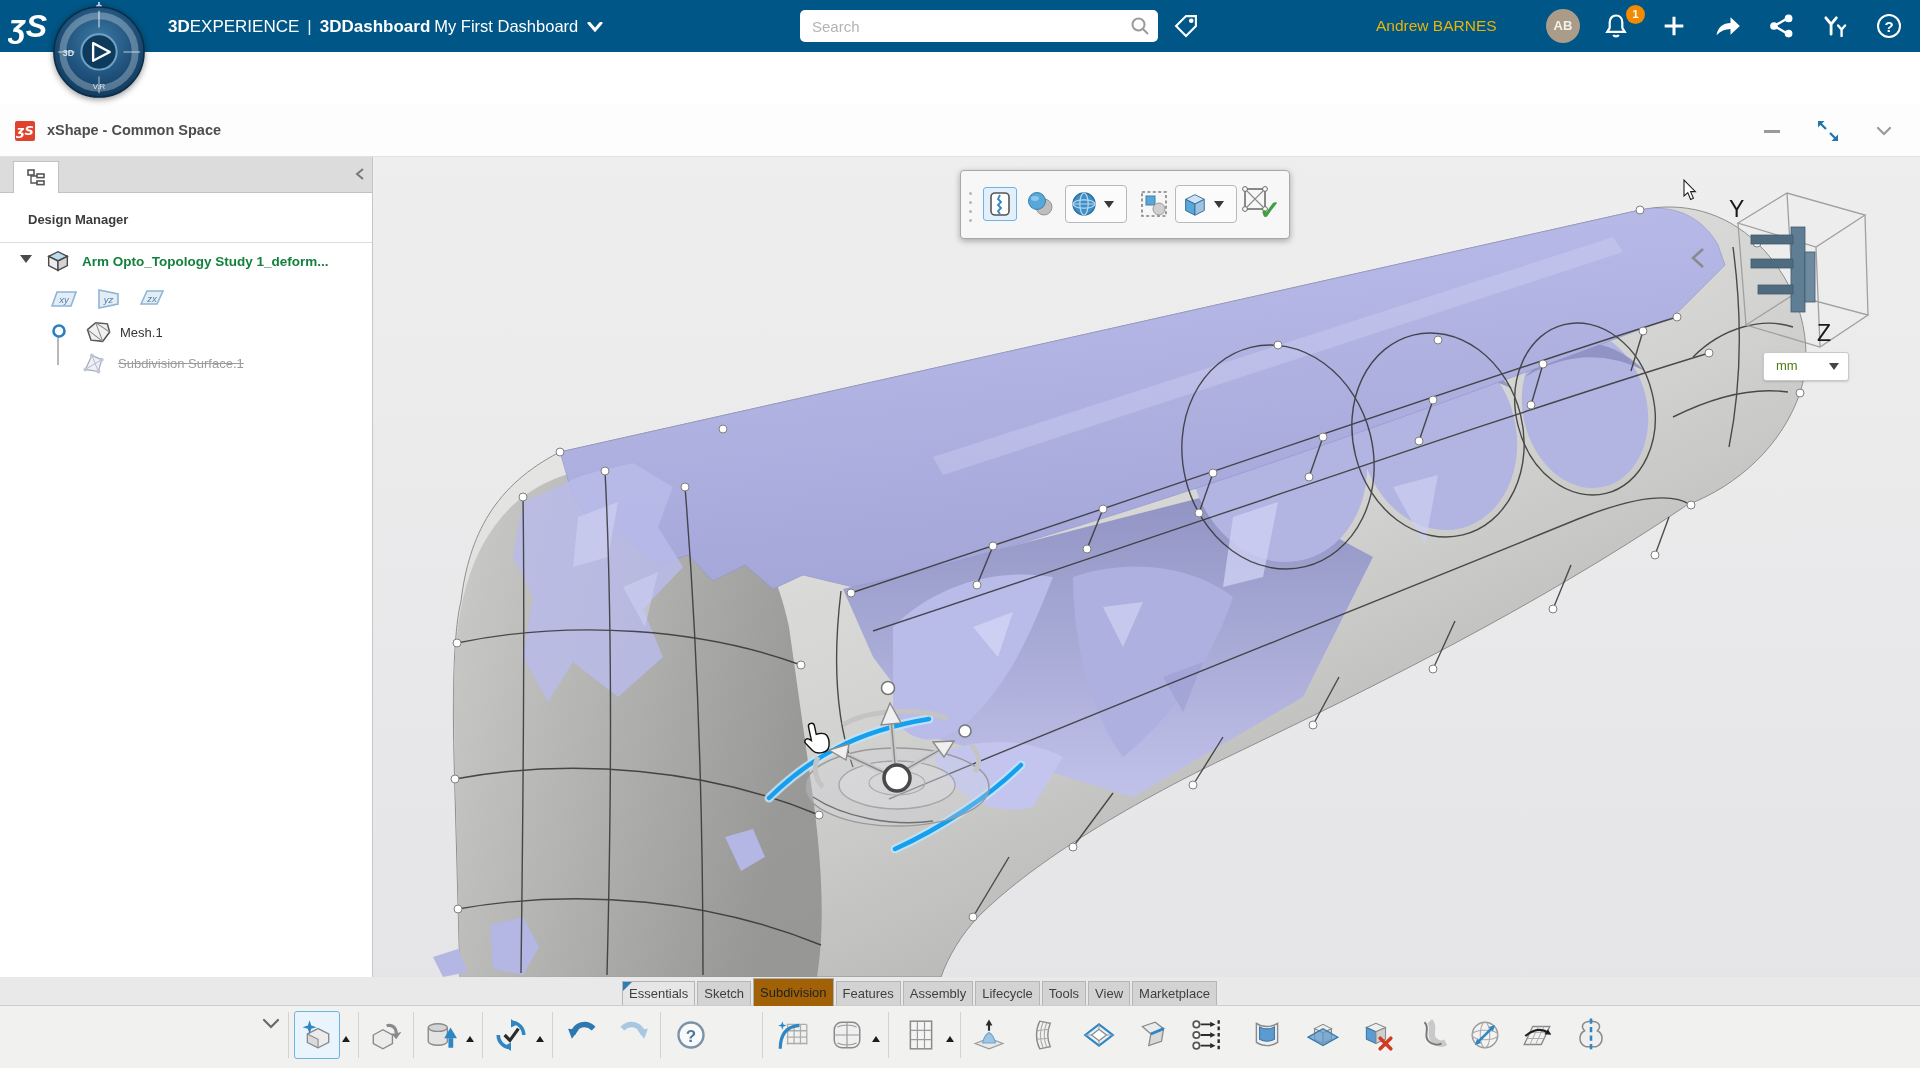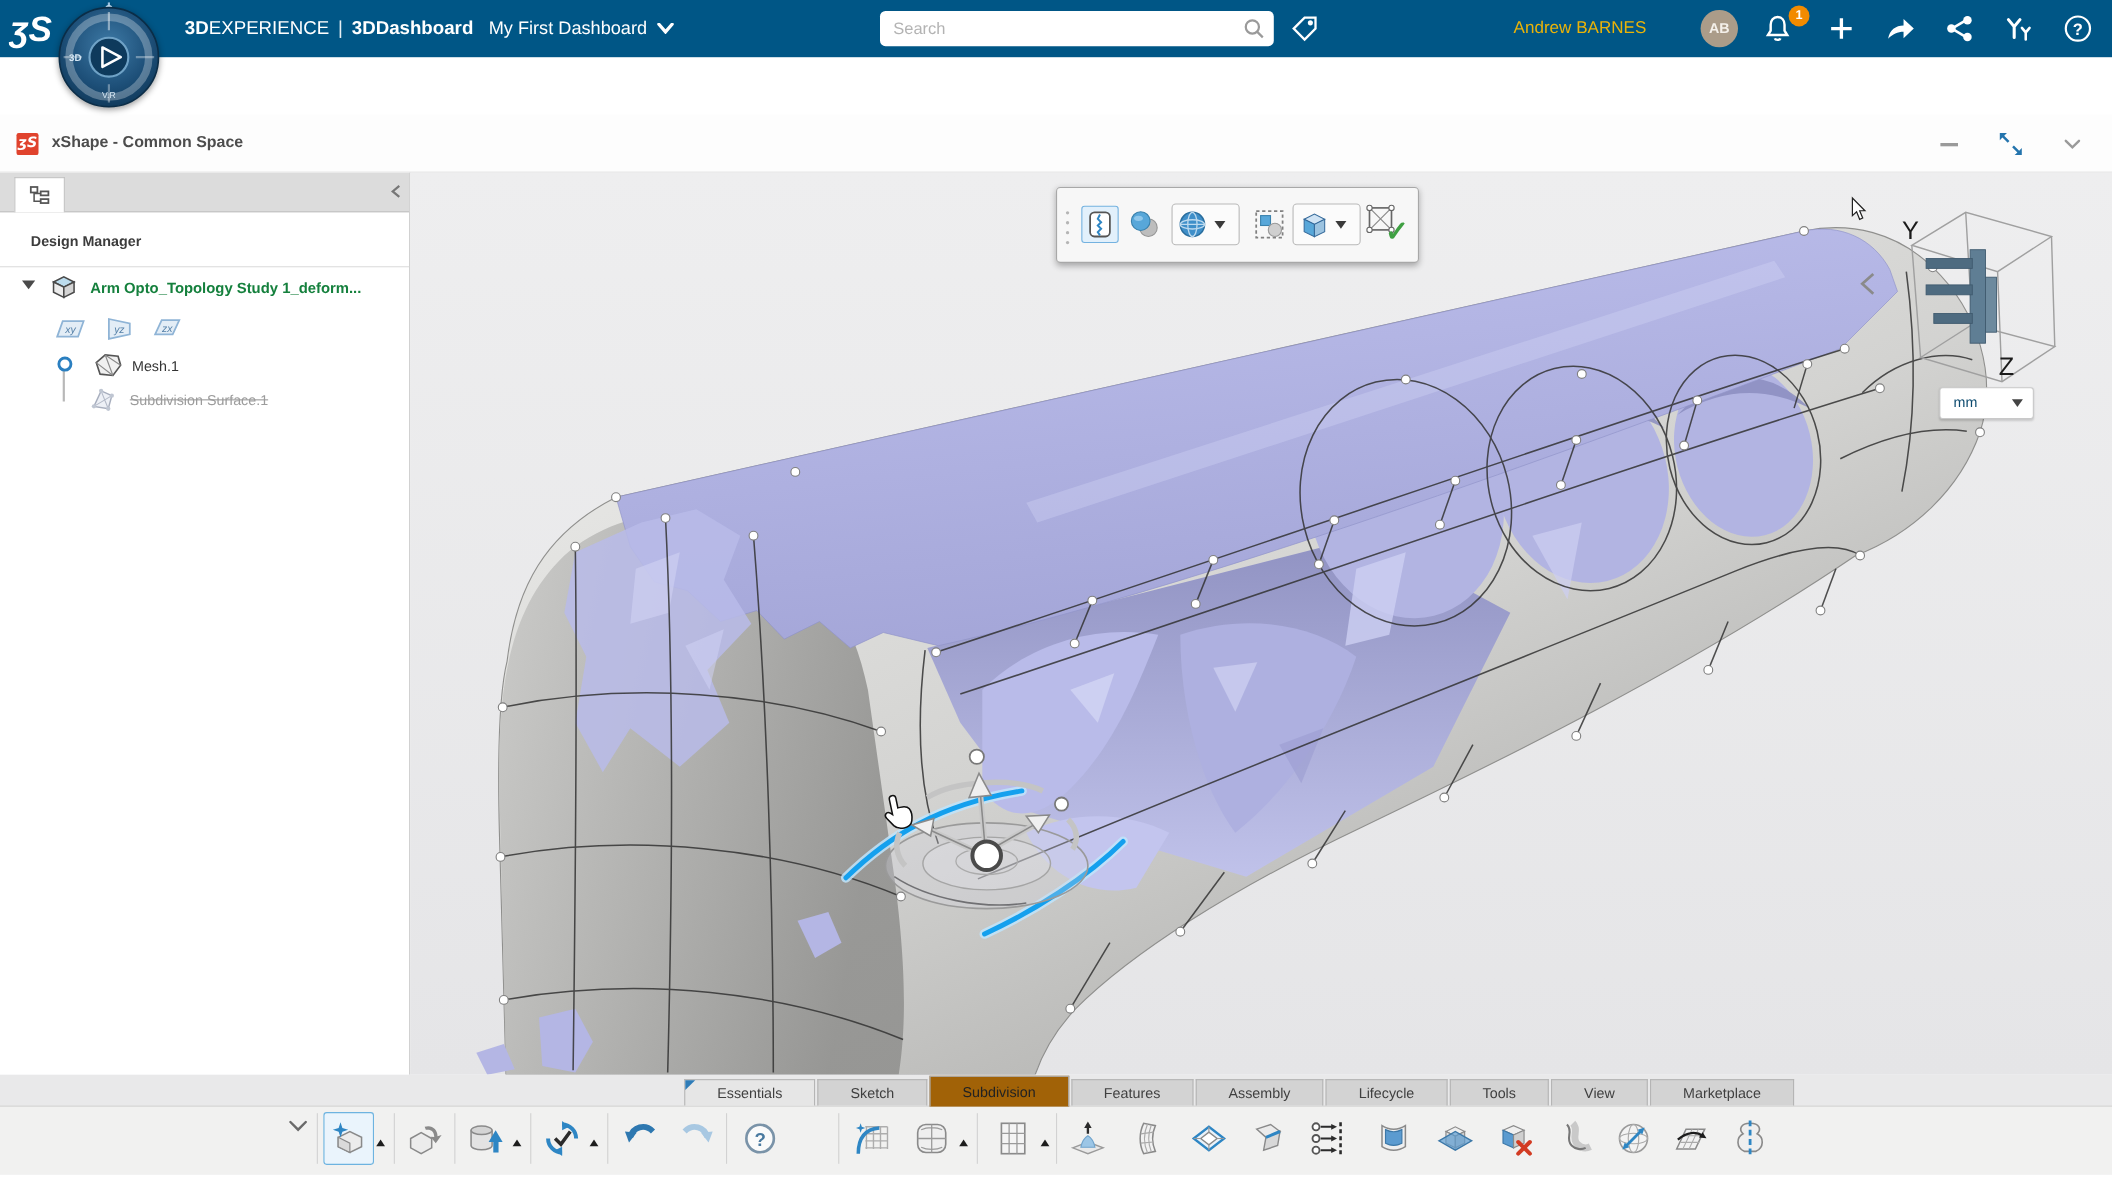--- a/index.html
+++ b/index.html
@@ -5,21 +5,21 @@
   html,body{margin:0;padding:0;background:#ffffff;font-family:"Liberation Sans",sans-serif;}
   #screen{position:relative;width:1920px;height:1080px;overflow:hidden;background:#fff;}
 
   
   .topbar{position:absolute;left:0;top:0;width:1920px;height:52px;background:#005686;}
   .logo{position:absolute;left:8px;top:6px;width:46px;height:40px;}
   .compass{position:absolute;left:50px;top:2px;width:98px;height:98px;z-index:60;filter:drop-shadow(0 2px 3px rgba(0,0,0,.4));}
   .tb-title{position:absolute;left:168px;top:0;height:52px;line-height:52px;color:#fff;font-size:17px;white-space:nowrap;}
   .tb-title .b{font-weight:bold;}
   .tb-title .pipe{margin:0 8px;font-weight:300;opacity:.9;}
-  .tb-title .dash{margin-left:14px;font-weight:normal;font-size:16.5px;}
+  .tb-title .dash{margin-left:4px;font-weight:normal;font-size:16.5px;}
   .tb-chev{display:inline-block;margin-left:9px;}
   .search{position:absolute;left:800px;top:10px;width:358px;height:32px;background:#fff;border-radius:5px;}
   .search input{position:absolute;left:0;top:0;width:318px;height:32px;border:none;outline:none;background:transparent;padding:0 0 0 12px;font-size:15px;color:#333;font-family:"Liberation Sans",sans-serif;}
   .search input::placeholder{color:#b3b3b3;}
   .search .mag{position:absolute;right:8px;top:6px;}
   .tb-ic{position:absolute;top:12px;width:28px;height:28px;cursor:pointer;}
   .user-name{position:absolute;left:1376px;top:0;height:52px;line-height:52px;color:#eab308;font-size:15.5px;}
   .avatar{position:absolute;left:1546px;top:9px;width:34px;height:34px;border-radius:50%;background:#ab9c89;color:#f4f0ea;font-size:13px;font-weight:bold;text-align:center;line-height:34px;}
   .badge{position:absolute;left:1626px;top:5px;min-width:19px;height:19px;border-radius:10px;background:#f28b00;color:#fff;font-size:11.5px;font-weight:bold;text-align:center;line-height:19px;z-index:5;}
 
@@ -60,27 +60,27 @@
   .ctx .grip{position:absolute;left:8px;top:15px;width:4px;height:38px;}
   .ctx .grip i{display:block;width:3px;height:3px;background:#b5b5b5;border-radius:50%;margin:6px 0;}
   .cbtn{position:absolute;top:16px;width:34px;height:34px;border-radius:3px;display:flex;align-items:center;justify-content:center;cursor:pointer;}
   .cbtn.sel{background:#e2f0fb;border:1px solid #74b2e0;box-sizing:border-box;}
   .cgrp{position:absolute;top:14px;height:38px;border:1px solid #b9b9b9;border-radius:4px;background:#fbfbfb;display:flex;align-items:center;padding:0 4px;box-sizing:border-box;cursor:pointer;}
   .caret{width:0;height:0;border-left:5px solid transparent;border-right:5px solid transparent;border-top:7px solid #3a3a3a;margin-left:6px;}
   .ctx .ok{position:absolute;left:280px;top:14px;width:44px;height:40px;cursor:pointer;}
   .ctx .ok .chk{position:absolute;left:18px;top:10px;font-size:26px;font-weight:bold;color:#3fa043;}
 
   .unit{position:absolute;left:1390px;top:195px;width:84px;height:27px;background:#fff;border:1px solid #c9c9c9;border-radius:3px;box-shadow:0 1px 2px rgba(0,0,0,.15);cursor:pointer;}
-  .unit .ut{position:absolute;left:12px;top:5px;font-size:13px;color:#0c4a6e;}
+  .unit .ut{position:absolute;left:12px;top:5px;font-size:13px;color:#4d7c0f;}
   .unit .uc{position:absolute;right:9px;top:10px;width:0;height:0;border-left:5px solid transparent;border-right:5px solid transparent;border-top:7px solid #444;}
 
   
   .atabs-bg{position:absolute;left:0;top:977px;width:1920px;height:28px;background:#e9e9ea;}
   .atabs{position:absolute;left:622px;top:977px;height:28px;display:flex;align-items:flex-end;gap:2px;z-index:5;}
-  .atab{height:24px;line-height:24px;padding:0 29px;background:#d3d3d3;border:1px solid #b5b5b5;border-bottom:none;font-size:13px;color:#3f3f3f;cursor:pointer;box-sizing:border-box;position:relative;white-space:nowrap;}
+  .atab{height:24px;line-height:24px;padding:0 6px;background:#d3d3d3;border:1px solid #b5b5b5;border-bottom:none;font-size:13px;color:#3f3f3f;cursor:pointer;box-sizing:border-box;position:relative;white-space:nowrap;}
   .atab.first{background:#e6e6e6;}
   .atab.first::before{content:"";position:absolute;left:0;top:0;border-top:9px solid #2e7cb8;border-right:9px solid transparent;}
   .atab.active{height:28px;line-height:28px;background:#a16207;color:#222;z-index:6;margin-bottom:-1px;border-color:#adadad;}
 
   
   .btoolbar{position:absolute;left:0;top:1005px;width:1920px;height:63px;background:#f1f1f0;border-top:1px solid #cdcdcd;box-sizing:border-box;z-index:4;}
   .tbtn{position:absolute;top:5px;width:46px;height:48px;display:flex;align-items:center;justify-content:center;cursor:pointer;}
   .tbtn.sel{border:1px solid #6db3e0;background:#eaf4fc;border-radius:3px;box-sizing:border-box;}
   .tsep{position:absolute;top:6px;width:1px;height:46px;background:#d2d2d2;}
   .fly{position:absolute;top:30px;width:0;height:0;border-left:4px solid transparent;border-right:4px solid transparent;border-bottom:6px solid #1d1d1d;cursor:pointer;}

